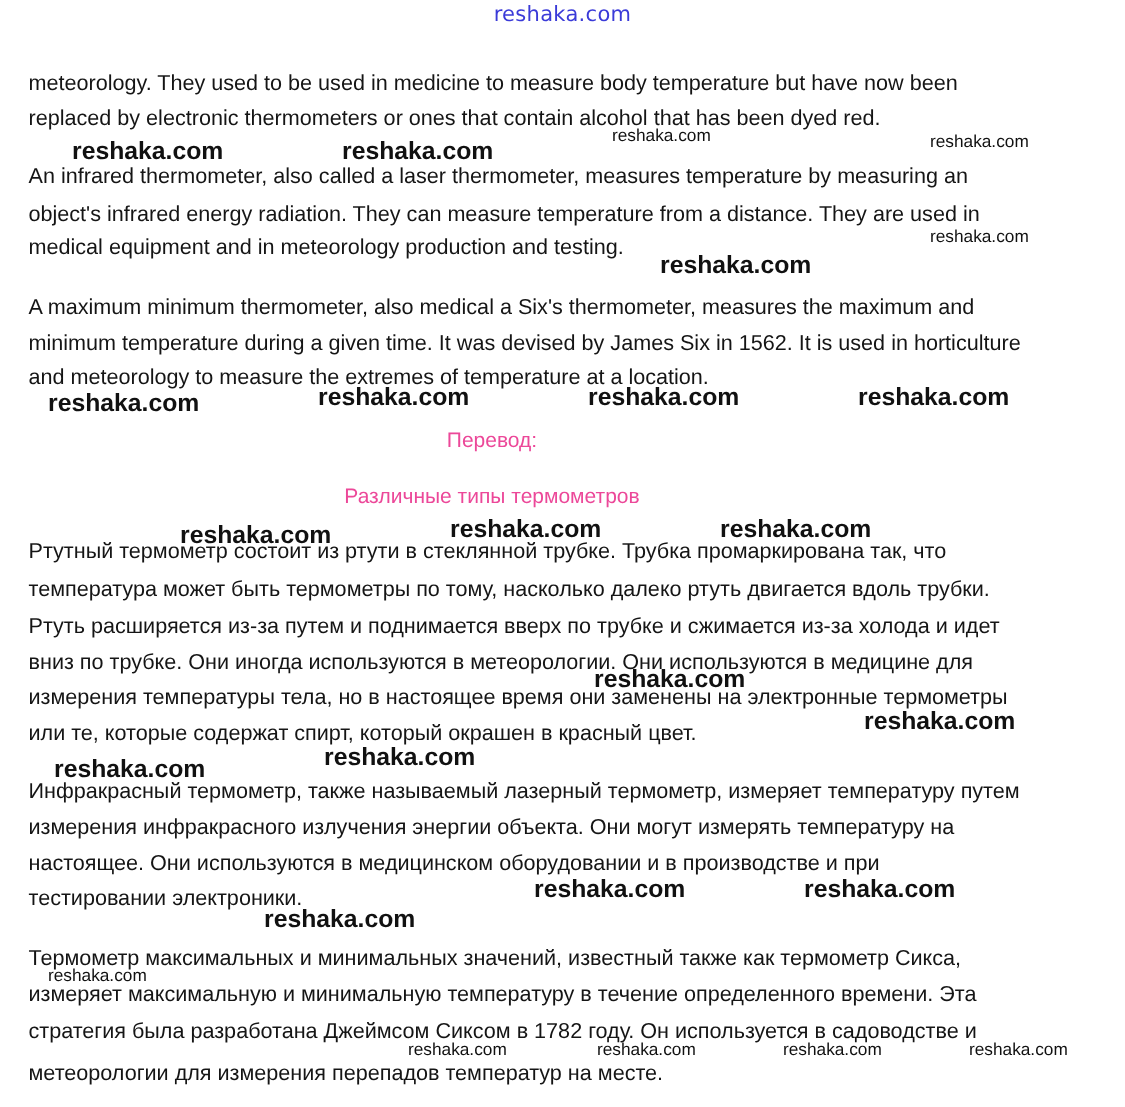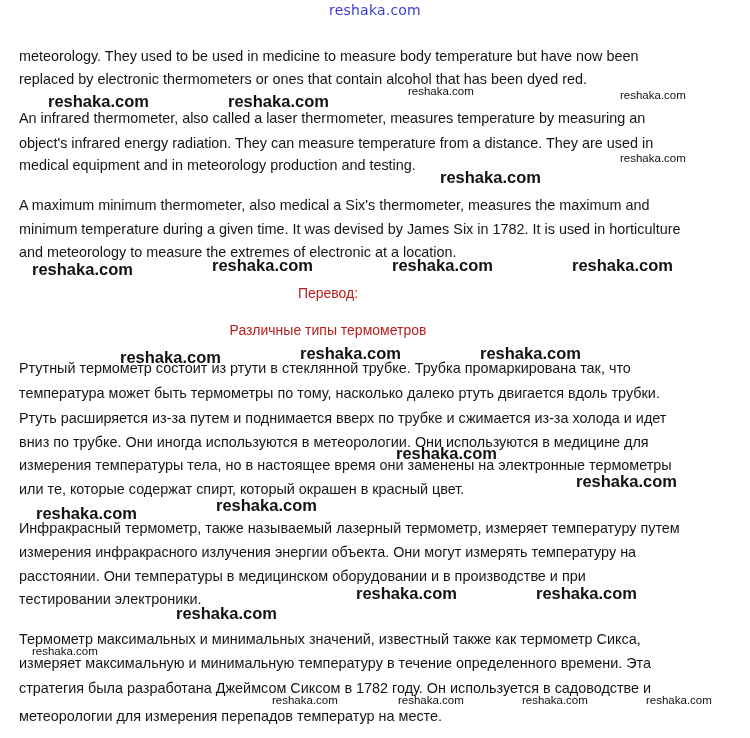--- a/index.html
+++ b/index.html
@@ -2,53 +2,53 @@
 <html><head>
 <meta charset="utf-8">
 <style>
   html, body { margin:0; padding:0; background:#ffffff; }
   body { width:750px; height:738px; position:relative; overflow:hidden;
          font-family:"Liberation Sans", sans-serif; color:#111; }
   .top-wm { position:absolute; left:0; width:750px; top:2px; text-align:center;
             font-family:"DejaVu Sans", sans-serif; font-size:14px; color:#3a3ad8;
             letter-spacing:0.2px; }
   .line { position:absolute; left:19px; font-size:14.4px; white-space:nowrap; color:#151515; }
-  .center { position:absolute; left:0; width:656px; text-align:center; font-size:14px; color:#b91c1c; }
+  .center { position:absolute; left:0; width:656px; text-align:center; font-size:14px; color:#ec4899; }
   .wm-big { position:absolute; font-size:16.5px; font-weight:bold; color:#111; white-space:nowrap; }
   .wm-small { position:absolute; font-size:11.5px; color:#111; white-space:nowrap; }
 </style>
 </head>
 <body>
 
 <div class="top-wm">reshaka.com</div>
 
 <div class="line" style="top:48px">meteorology. They used to be used in medicine to measure body temperature but have now been</div>
 <div class="line" style="top:71px">replaced by electronic thermometers or ones that contain alcohol that has been dyed red.</div>
 
 <div class="line" style="top:110px">An infrared thermometer, also called a laser thermometer, measures temperature by measuring an</div>
 <div class="line" style="top:135px">object's infrared energy radiation. They can measure temperature from a distance. They are used in</div>
 <div class="line" style="top:157px">medical equipment and in meteorology production and testing.</div>
 
 <div class="line" style="top:197px">A maximum minimum thermometer, also medical a Six's thermometer, measures the maximum and</div>
-<div class="line" style="top:221px">minimum temperature during a given time. It was devised by James Six in 1782. It is used in horticulture</div>
-<div class="line" style="top:244px">and meteorology to measure the extremes of electronic at a location.</div>
+<div class="line" style="top:221px">minimum temperature during a given time. It was devised by James Six in 1562. It is used in horticulture</div>
+<div class="line" style="top:244px">and meteorology to measure the extremes of temperature at a location.</div>
 
 <div class="center" style="top:285px">Перевод:</div>
 <div class="center" style="top:322px">Различные типы термометров</div>
 
 <div class="line" style="top:360px">Ртутный термометр состоит из ртути в стеклянной трубке. Трубка промаркирована так, что</div>
 <div class="line" style="top:385px">температура может быть термометры по тому, насколько далеко ртуть двигается вдоль трубки.</div>
 <div class="line" style="top:410px">Ртуть расширяется из-за путем и поднимается вверх по трубке и сжимается из-за холода и идет</div>
 <div class="line" style="top:434px">вниз по трубке. Они иногда используются в метеорологии. Они используются в медицине для</div>
 <div class="line" style="top:457px">измерения температуры тела, но в настоящее время они заменены на электронные термометры</div>
 <div class="line" style="top:481px">или те, которые содержат спирт, который окрашен в красный цвет.</div>
 
 <div class="line" style="top:520px">Инфракрасный термометр, также называемый лазерный термометр, измеряет температуру путем</div>
 <div class="line" style="top:544px">измерения инфракрасного излучения энергии объекта. Они могут измерять температуру на</div>
-<div class="line" style="top:568px">расстоянии. Они температуры в медицинском оборудовании и в производстве и при</div>
+<div class="line" style="top:568px">настоящее. Они используются в медицинском оборудовании и в производстве и при</div>
 <div class="line" style="top:591px">тестировании электроники.</div>
 
 <div class="line" style="top:631px">Термометр максимальных и минимальных значений, известный также как термометр Сикса,</div>
 <div class="line" style="top:655px">измеряет максимальную и минимальную температуру в течение определенного времени. Эта</div>
 <div class="line" style="top:680px">стратегия была разработана Джеймсом Сиксом в 1782 году. Он используется в садоводстве и</div>
 <div class="line" style="top:708px">метеорологии для измерения перепадов температур на месте.</div>
 
 <div class="wm-big" style="left:48px;top:92px">reshaka.com</div>
 <div class="wm-big" style="left:228px;top:92px">reshaka.com</div>
 <div class="wm-big" style="left:440px;top:168px">reshaka.com</div>

